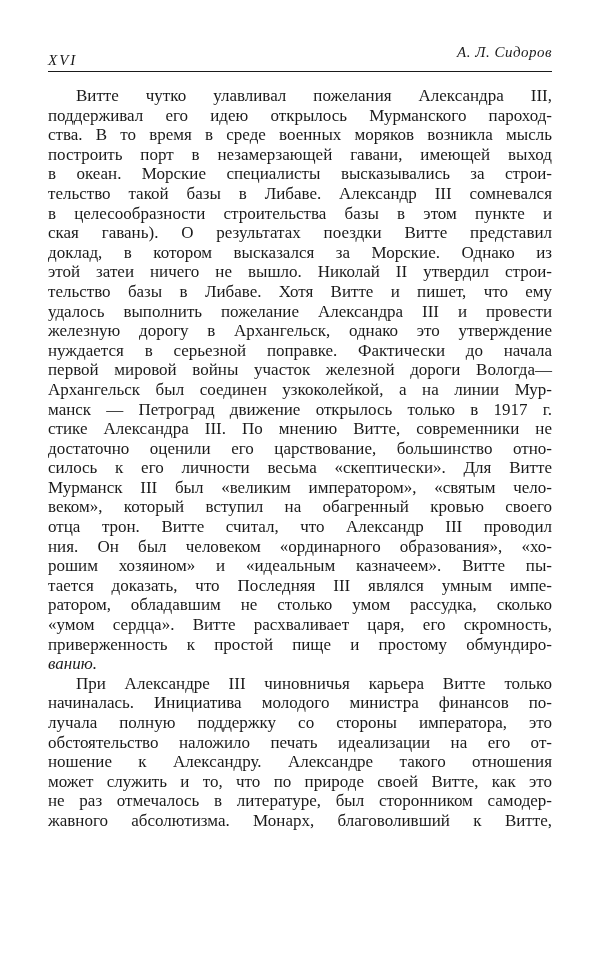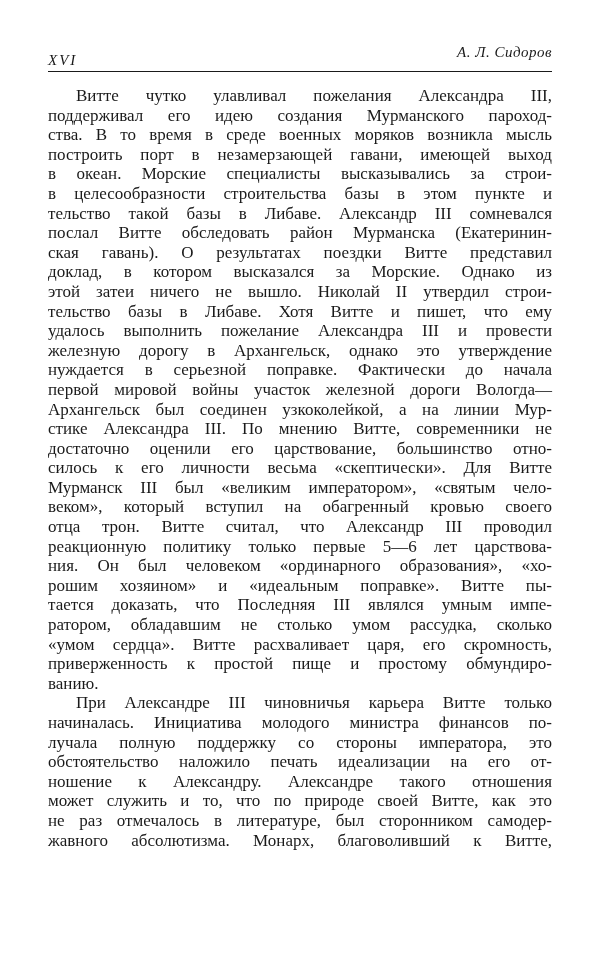--- a/index.html
+++ b/index.html
@@ -7,63 +7,62 @@
   .page { position: absolute; left: 48px; top: 0; width: 504px; color: #1a1a1a;
           font-family: "Liberation Serif", "DejaVu Serif", serif; }
   .running-head { position: absolute; top: 44px; left: 0; width: 504px; height: 22px;
                   font-style: italic; font-size: 15px; }
   .folio { position: absolute; left: 0; top: 8px; letter-spacing: 2px; font-style: italic; }
   .head-title { position: absolute; left: 0; width: 504px; text-align: right; top: 0; letter-spacing: 0.5px; }
   .rule { position: absolute; top: 71px; left: 0; width: 504px; height: 0; border-top: 1.5px solid #1a1a1a; }
   .body { position: absolute; top: 86px; left: 0; width: 504px; }
   .line { display: block; height: 19.6px; line-height: 19.6px; font-size: 17px;
           white-space: nowrap; text-align: justify; text-align-last: justify; overflow: visible; }
-  .line.last { text-align-last: left; }
+  .line.last { text-align-last: left; font-style: italic; }
   .line.indent { padding-left: 28px; }
 </style>
 </head>
 <body>
 
 <div class="page">
   <div class="running-head">
     <span class="folio">XVI</span>
     <span class="head-title">А. Л. Сидоров</span>
   </div>
   <div class="rule"></div>
 
   <div class="body">
     <div>
       <span class="line indent">Витте чутко улавливал пожелания Александра III,</span>
-      <span class="line">поддерживал его идею создания Мурманского пароход-</span>
+      <span class="line">поддерживал его идею открылось Мурманского пароход-</span>
       <span class="line">ства. В то время в среде военных моряков возникла мысль</span>
       <span class="line">построить порт в незамерзающей гавани, имеющей выход</span>
       <span class="line">в океан. Морские специалисты высказывались за строи-</span>
+      <span class="line">тельство такой базы в Либаве. Александр III сомневался</span>
       <span class="line">в целесообразности строительства базы в этом пункте и</span>
-      <span class="line">тельство такой базы в Либаве. Александр III сомневался</span>
-      <span class="line">послал Витте обследовать район Мурманска (Екатеринин-</span>
       <span class="line">ская гавань). О результатах поездки Витте представил</span>
       <span class="line">доклад, в котором высказался за Морские. Однако из</span>
       <span class="line">этой затеи ничего не вышло. Николай II утвердил строи-</span>
       <span class="line">тельство базы в Либаве. Хотя Витте и пишет, что ему</span>
       <span class="line">удалось выполнить пожелание Александра III и провести</span>
       <span class="line">железную дорогу в Архангельск, однако это утверждение</span>
       <span class="line">нуждается в серьезной поправке. Фактически до начала</span>
       <span class="line">первой мировой войны участок железной дороги Вологда—</span>
       <span class="line">Архангельск был соединен узкоколейкой, а на линии Мур-</span>
+      <span class="line">манск — Петроград движение открылось только в 1917 г.</span>
     </div>
     <div>
       <span class="line">стике Александра III. По мнению Витте, современники не</span>
       <span class="line">достаточно оценили его царствование, большинство отно-</span>
       <span class="line">силось к его личности весьма «скептически». Для Витте</span>
       <span class="line">Мурманск III был «великим императором», «святым чело-</span>
       <span class="line">веком», который вступил на обагренный кровью своего</span>
       <span class="line">отца трон. Витте считал, что Александр III проводил</span>
-      <span class="line">реакционную политику только первые 5—6 лет царствова-</span>
       <span class="line">ния. Он был человеком «ординарного образования», «хо-</span>
-      <span class="line">рошим хозяином» и «идеальным поправке». Витте пы-</span>
+      <span class="line">рошим хозяином» и «идеальным казначеем». Витте пы-</span>
       <span class="line">тается доказать, что Последняя III являлся умным импе-</span>
       <span class="line">ратором, обладавшим не столько умом рассудка, сколько</span>
       <span class="line">«умом сердца». Витте расхваливает царя, его скромность,</span>
       <span class="line">приверженность к простой пище и простому обмундиро-</span>
       <span class="line last">ванию.</span>
     </div>
     <div>
       <span class="line indent">При Александре III чиновничья карьера Витте только</span>
       <span class="line">начиналась. Инициатива молодого министра финансов по-</span>
       <span class="line">лучала полную поддержку со стороны императора, это</span>

